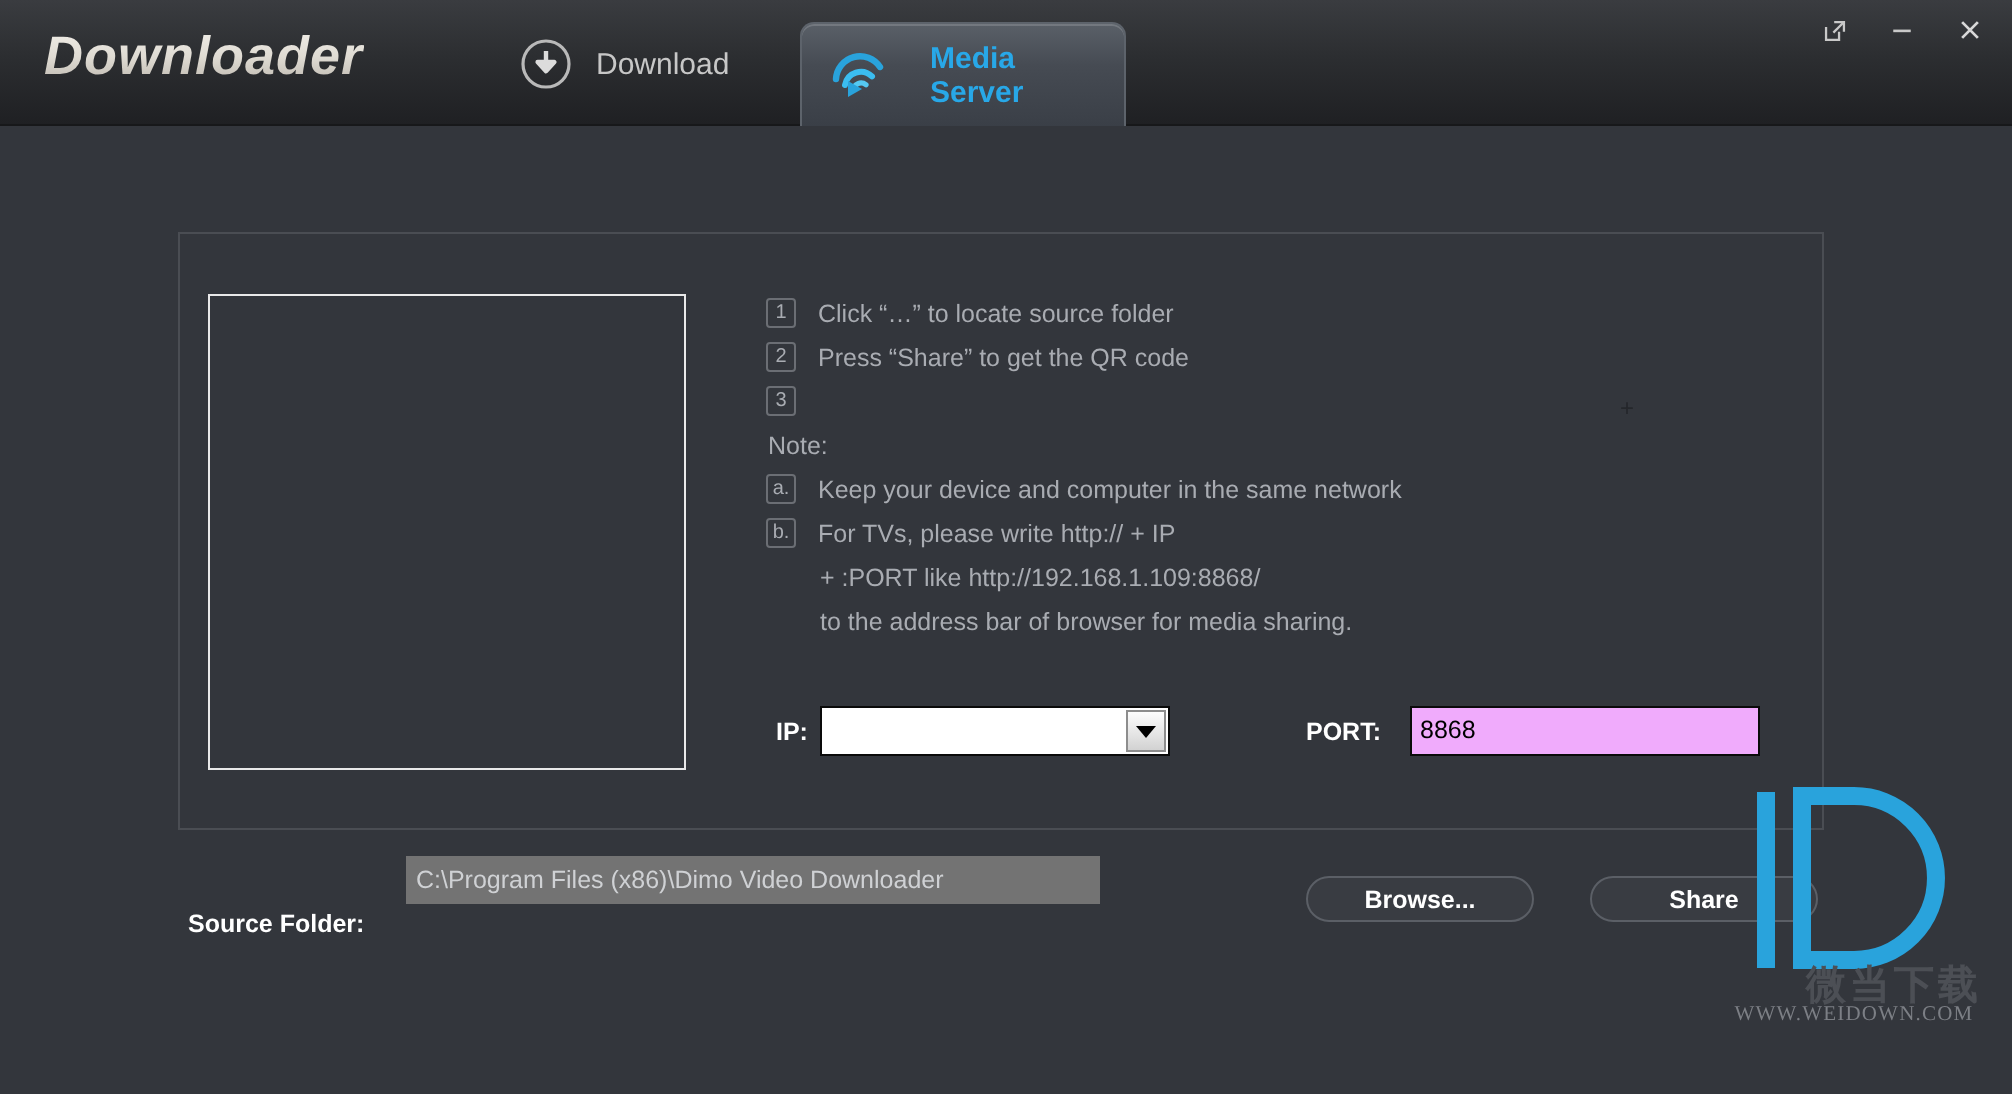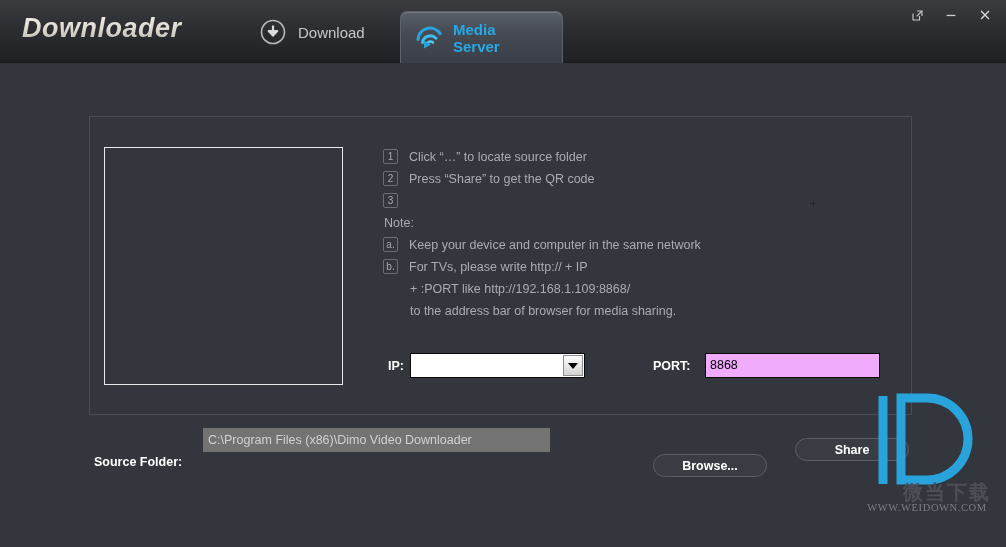--- a/index.html
+++ b/index.html
@@ -36,21 +36,21 @@
     display: flex; align-items: center; gap: 11px;
     padding: 0 18px;
   }
   .tab-download { left: 260px; top: 14px; height: 36px; padding: 0; gap: 12px; }
   .tab-media {
     left: 400px; width: 163px; top: 11px; height: 52px;
     background: linear-gradient(180deg,#5a6068 0%,#464b53 40%,#3a3f47 100%);
     border-radius: 7px 7px 0 0;
     border: 1px solid #5d636b; border-bottom: none;
     box-shadow: inset 0 1px 0 rgba(255,255,255,.16);
-    padding-left: 13px; gap: 9px;
+    padding-left: 13px; gap: 21px;
   }
   .tab-label { font-size: 15px; color: #c7c7c7; }
   .tab-media .tab-label { color: #28a8e8; font-weight: bold; font-size: 15px; }
 
   .icon-download { width: 26px; height: 26px; flex: none; }
   .icon-cast { width: 30px; height: 24px; flex: none; }
 
   .wincontrols {
     position: absolute; right: 6px; top: 0;
     height: 30px; display: flex; align-items: center; gap: 4px;
@@ -160,21 +160,21 @@
   }
   .pill {
     position: absolute; top: 438px; height: 23px;
     border-radius: 12px;
     background: #393c42;
     border: 1px solid #5b5f66;
     display: flex; align-items: center; justify-content: center;
     font-size: 12.5px; font-weight: bold; color: #ffffff;
     cursor: default;
   }
-  .btn-browse { left: 653px; width: 114px; margin-top: 16px; }
+  .btn-browse { left: 653px; width: 114px; }
   .btn-share  { left: 795px; width: 114px; }
 
   
   .watermark {
     position: absolute; left: 855px; top: 392px;
     width: 140px; height: 125px; pointer-events: none;
   }
   .wm-logo { position: absolute; left: 10px; top: 0; }
   .wm-cn {
     position: absolute; left: 8px; top: 87px; width: 128px;

